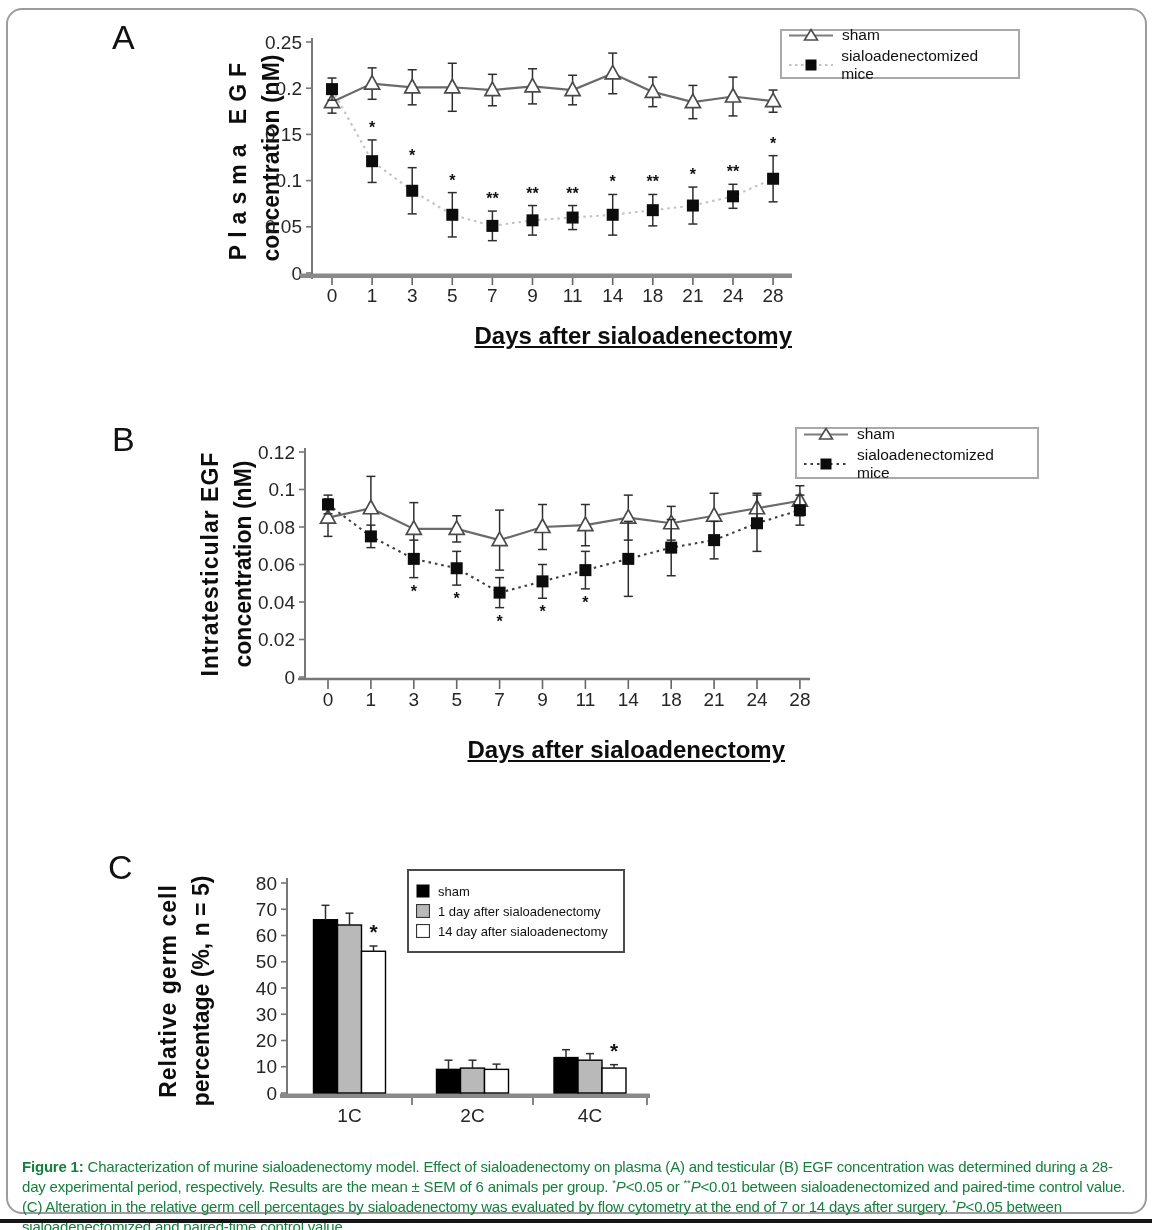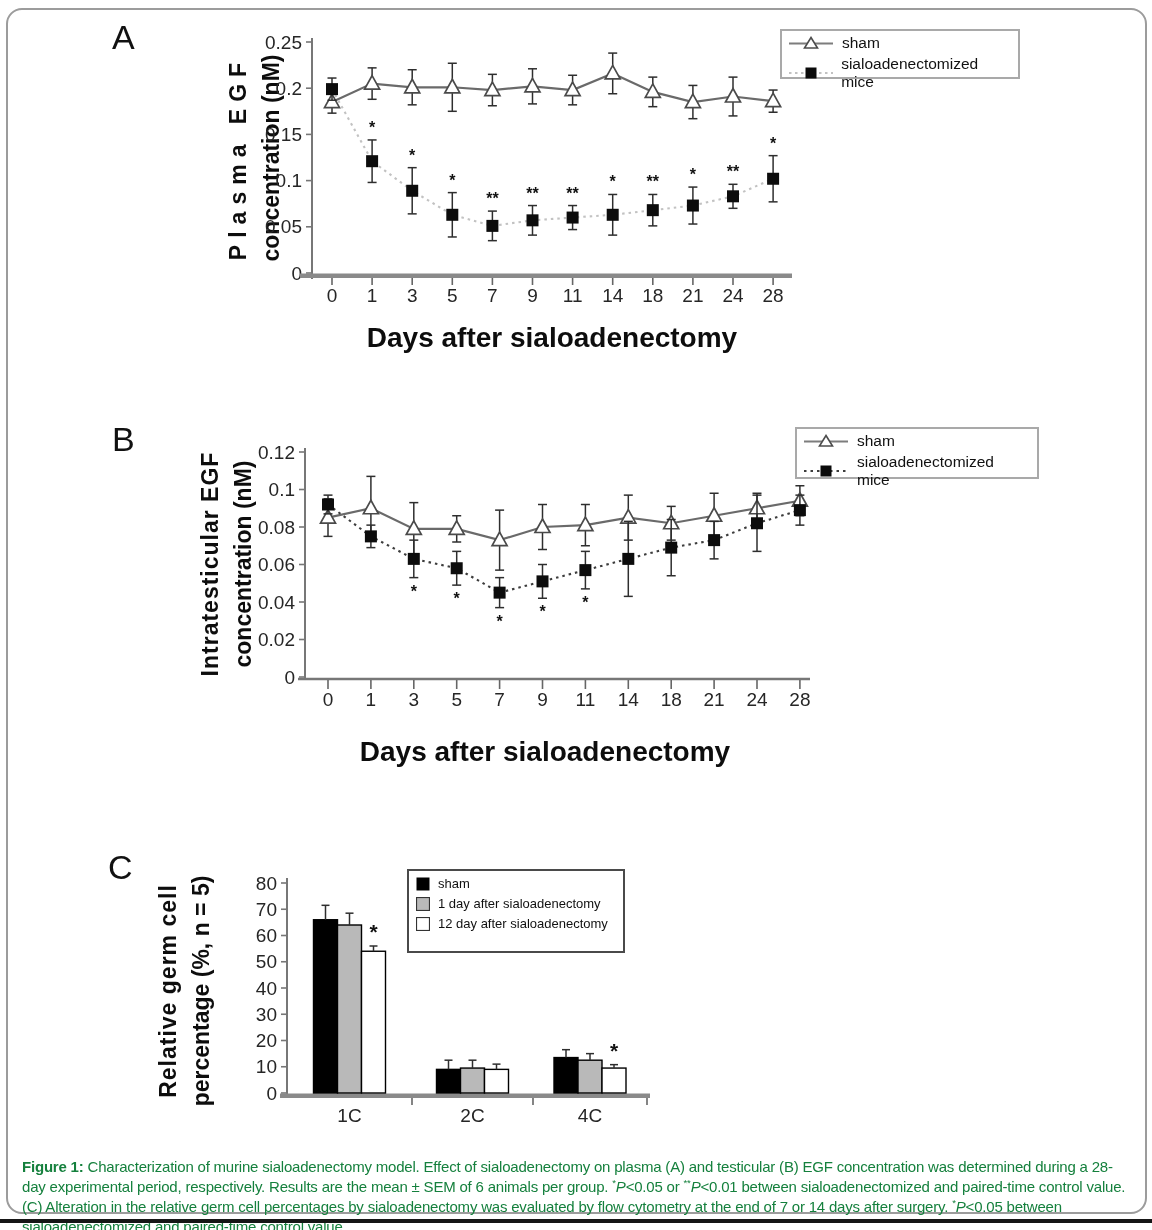--- a/index.html
+++ b/index.html
@@ -9,26 +9,26 @@
         border:2px solid #9c9c9c;border-radius:16px;}
   .bottom-rule{position:absolute;left:0;top:1219px;width:1152px;height:4px;background:#161616;}
   .panel-letter{position:absolute;font-size:34px;color:#111;}
   .vtitle-wrap{position:absolute;}
   .vtitle{position:absolute;left:0;top:0;transform-origin:0 0;
         transform:rotate(-90deg) translateX(-100%);text-align:center;
         font-weight:bold;font-size:23px;color:#0d0d0d;line-height:33px;white-space:nowrap;}
   .vt-line{display:block;}
   .ls-wide{letter-spacing:7px;}
   .ls-sm{letter-spacing:1px;}
-  .xtitle{position:absolute;text-align:center;font-weight:bold;font-size:28px;color:#0d0d0d;}
+  .xtitle{position:absolute;text-align:right;font-weight:bold;font-size:24px;color:#0d0d0d;text-decoration:underline;}
   .plot{position:absolute;}
   svg text.tick{font-family:"Liberation Sans",sans-serif;font-size:19px;fill:#262626;}
   svg text.sig{font-family:"Liberation Sans",sans-serif;font-size:16px;font-weight:bold;fill:#111;}
   svg text.sigC{font-size:21px;}
-  .legend{position:absolute;background:#fff;display:flex;flex-direction:column;box-sizing:border-box;}
+  .legend{position:absolute;background:#fff;display:flex;flex-direction:column;justify-content:center;box-sizing:border-box;}
   .legend-ab{border:2px solid #a9a9a9;padding:3px 6px;gap:3px;}
   .legend-c{border:2px solid #4a4a4a;padding:5px 7px;gap:5px;}
   .lrow{display:flex;align-items:center;gap:8px;}
   .legend-ab .lrow span{font-size:15.5px;color:#111;}
   .legend-c .lrow span{font-size:13px;color:#111;}
   .caption{position:absolute;left:22px;top:1157px;width:1106px;font-size:15px;
         line-height:20px;color:#15803d;letter-spacing:-0.2px;}
   .caption sup{font-size:0.65em;vertical-align:super;line-height:0;}
 </style>
 </head>
@@ -466,20 +466,20 @@
     <div class="lrow">
       <svg width="14" height="14">
         <rect x="0.5" y="0.5" width="13" height="13" fill="#b9b9b9" stroke="#333" stroke-width="1.2"></rect>
       </svg>
       <span>1 day after sialoadenectomy</span>
     </div>
     <div class="lrow">
       <svg width="14" height="14">
         <rect x="0.5" y="0.5" width="13" height="13" fill="#ffffff" stroke="#333" stroke-width="1.2"></rect>
       </svg>
-      <span>12 day after sialoadenectomy</span>
+      <span>14 day after sialoadenectomy</span>
     </div>
   </div>
 
   <div class="caption" id="caption"><span style="font-weight: bold;">Figure 1: </span><span>Characterization of murine sialoadenectomy model. Effect of sialoadenectomy on plasma (A) and testicular (B) EGF concentration was determined during a 28-day experimental period, respectively. Results are the mean ± SEM of 6 animals per group. </span><sup>*</sup><span style="font-style: italic;">P</span><span>&lt;0.05 or </span><sup>**</sup><span style="font-style: italic;">P</span><span>&lt;0.01 between sialoadenectomized and paired-time control value. (C) Alteration in the relative germ cell percentages by sialoadenectomy was evaluated by flow cytometry at the end of 7 or 14 days after surgery. </span><sup>*</sup><span style="font-style: italic;">P</span><span>&lt;0.05 between sialoadenectomized and paired-time control value.</span></div>
 
   <div class="bottom-rule"></div>
 </div>
 
 </body></html>

